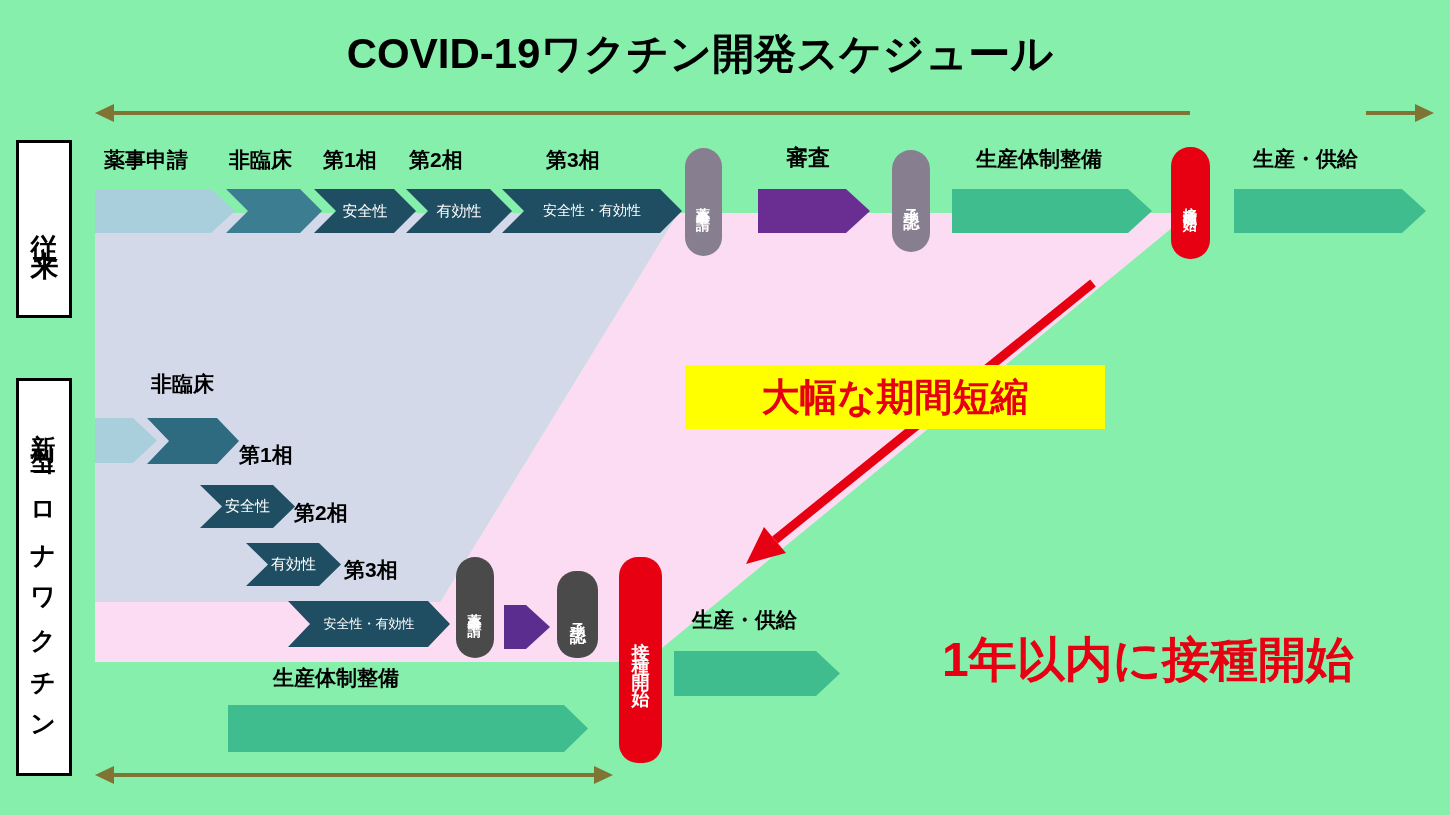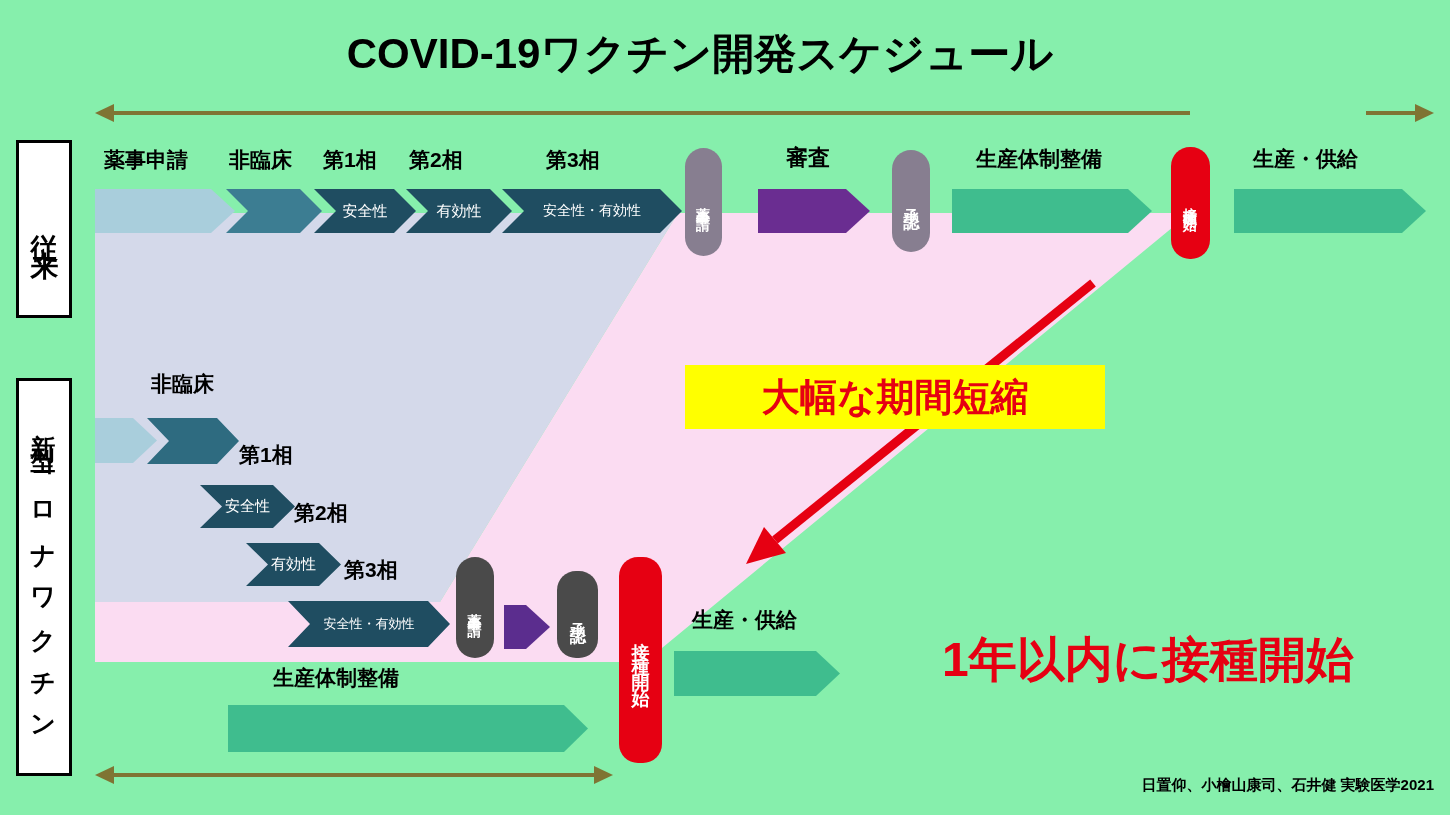--- a/index.html
+++ b/index.html
@@ -119,15 +119,14 @@
   <div class="pill" style="left:619px;top:557px;width:43px;height:206px;background:#e60012;font-size:18px;letter-spacing:16px;">接種開始</div>
 
   <div class="lbl" style="left:692px;top:606px;">生産・供給</div>
   <div class="pent" style="left:674px;top:632px;width:166px;height:45px;background:#3fbd8e;"></div>
 
   <div class="lbl" style="left:273px;top:664px;">生産体制整備</div>
   <div class="pent" style="left:228px;top:686px;width:360px;height:47px;background:#3fbd8e;"></div>
 
   <div class="shorten">大幅な期間短縮</div>
   <div class="oneyear" style="left:872px;top:628px;width:552px;font-size:48px;text-align:center;">1年以内に接種開始</div>
-  <div class="credit">日置仰、小檜山康司、石井健 実験医学2021</div>
 
 </div>
 
 </body></html>

